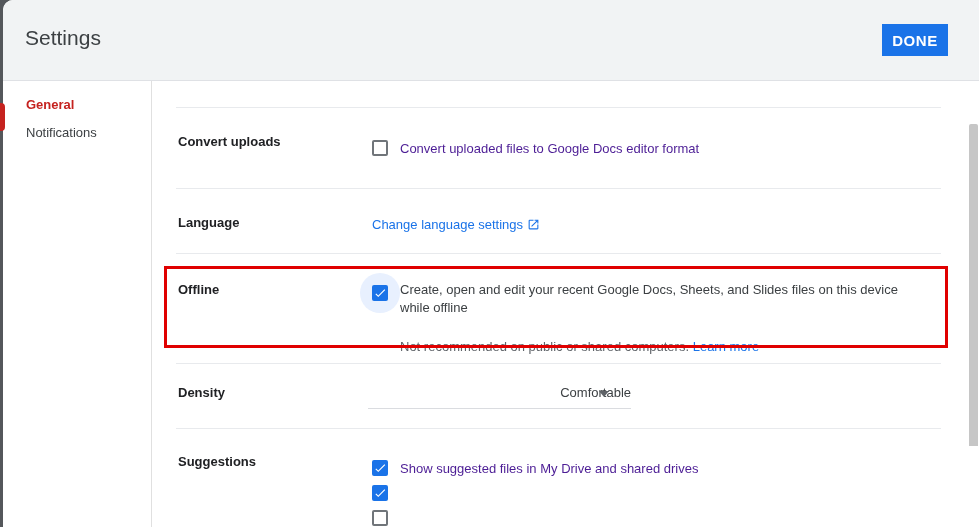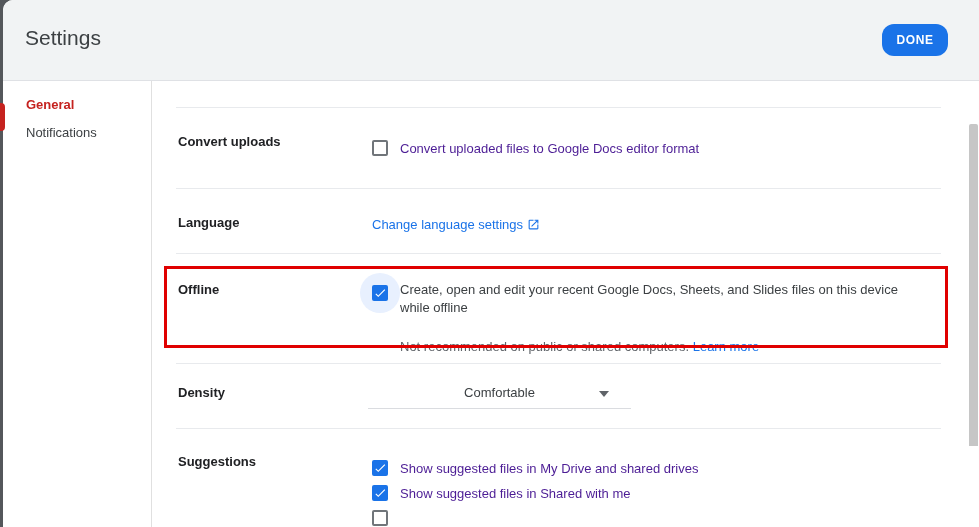--- a/index.html
+++ b/index.html
@@ -23,22 +23,22 @@
     border-bottom:1px solid #dfe1e5;
   }
   .hdr-title {
     position:absolute; left:22px; top:26px;
     font-size:21px; color:#3c4043; font-weight:400;
   }
   .done-btn {
     position:absolute; right:31px; top:24px;
     width:66px; height:32px;
     background:#1a73e8; color:#fff;
-    font-size:12px; font-weight:bold; letter-spacing:0.6px;
-    border:none; border-radius:12px; cursor:pointer;
+    font-size:15px; font-weight:bold; letter-spacing:0.6px;
+    border:none; border-radius:0; cursor:pointer;
     font-family:"Liberation Sans", sans-serif;
   }
   
   .sidebar {
     position:absolute; left:0; top:81px; bottom:0; width:149px;
     border-right:1px solid #e0e0e0;
     padding-top:10px;
   }
   .side-item {
     height:28px; line-height:28px; padding-left:23px;
@@ -81,21 +81,21 @@
     position:absolute; left:11px; top:185px; width:784px; height:82px;
     border:3px solid #e00000; pointer-events:none;
   }
   .offline-text {
     position:absolute; left:247px; top:200px; width:530px;
     font-size:13px; line-height:18px; color:#3c4043; cursor:default;
   }
   .select {
     position:absolute; left:215px; top:298px; width:263px; height:30px;
     border-bottom:1px solid #dadce0; cursor:pointer;
-    text-align:center; font-size:13px; color:#3c4043; line-height:28px;
+    text-align:right; font-size:13px; color:#3c4043; line-height:28px;
   }
   .select .arrow {
     position:absolute; right:22px; top:12px;
     width:0; height:0;
     border-left:5px solid transparent; border-right:5px solid transparent;
     border-top:6px solid #5f6368;
   }
   .scroll-thumb {
     position:absolute; right:1px; top:124px; width:9px; height:322px;
     background:#c6c6c6; border-radius:2px 2px 0 0; cursor:pointer;
@@ -166,21 +166,20 @@
           <path d="M9 16.2 5.5 12.7l-1.4 1.4L9 19 21 7l-1.4-1.4z" fill="#fff"></path>
         </svg>
     </div>
     <div class="cb-label" style="left:247px; top:380px">Show suggested files in My Drive and shared drives</div>
 
     <div class="cb checked" style="left:219px; top:404px">
       <svg viewBox="0 0 24 24">
           <path d="M9 16.2 5.5 12.7l-1.4 1.4L9 19 21 7l-1.4-1.4z" fill="#fff"></path>
         </svg>
     </div>
-    <div class="cb-label" style="left:247px; top:405px">Show suggested files in Shared with me</div>
 
     <div class="cb unchecked" style="left:219px; top:429px"></div>
 
   </div>
 
   <div class="scroll-thumb"></div>
 
 </div>
 
 <div class="active-bar"></div>

